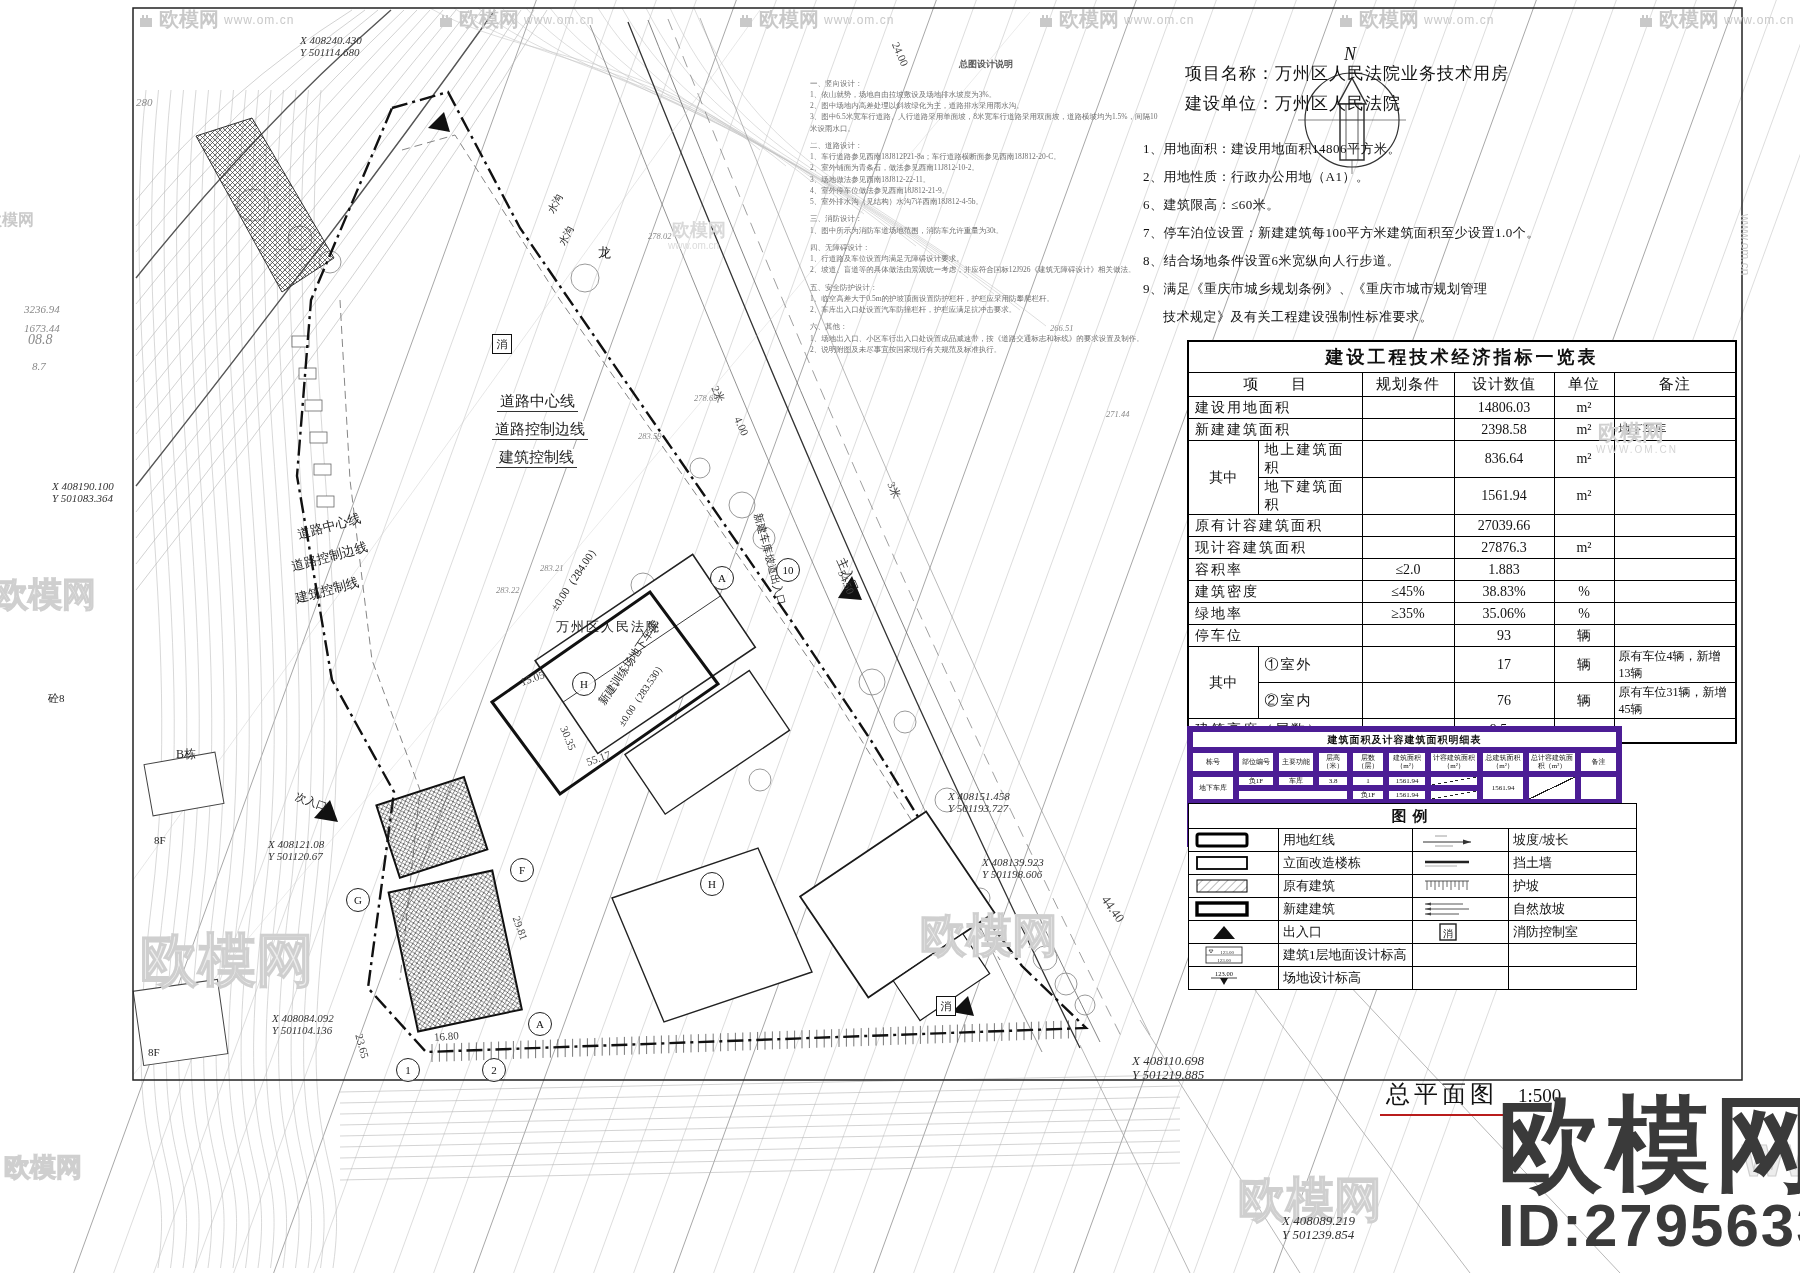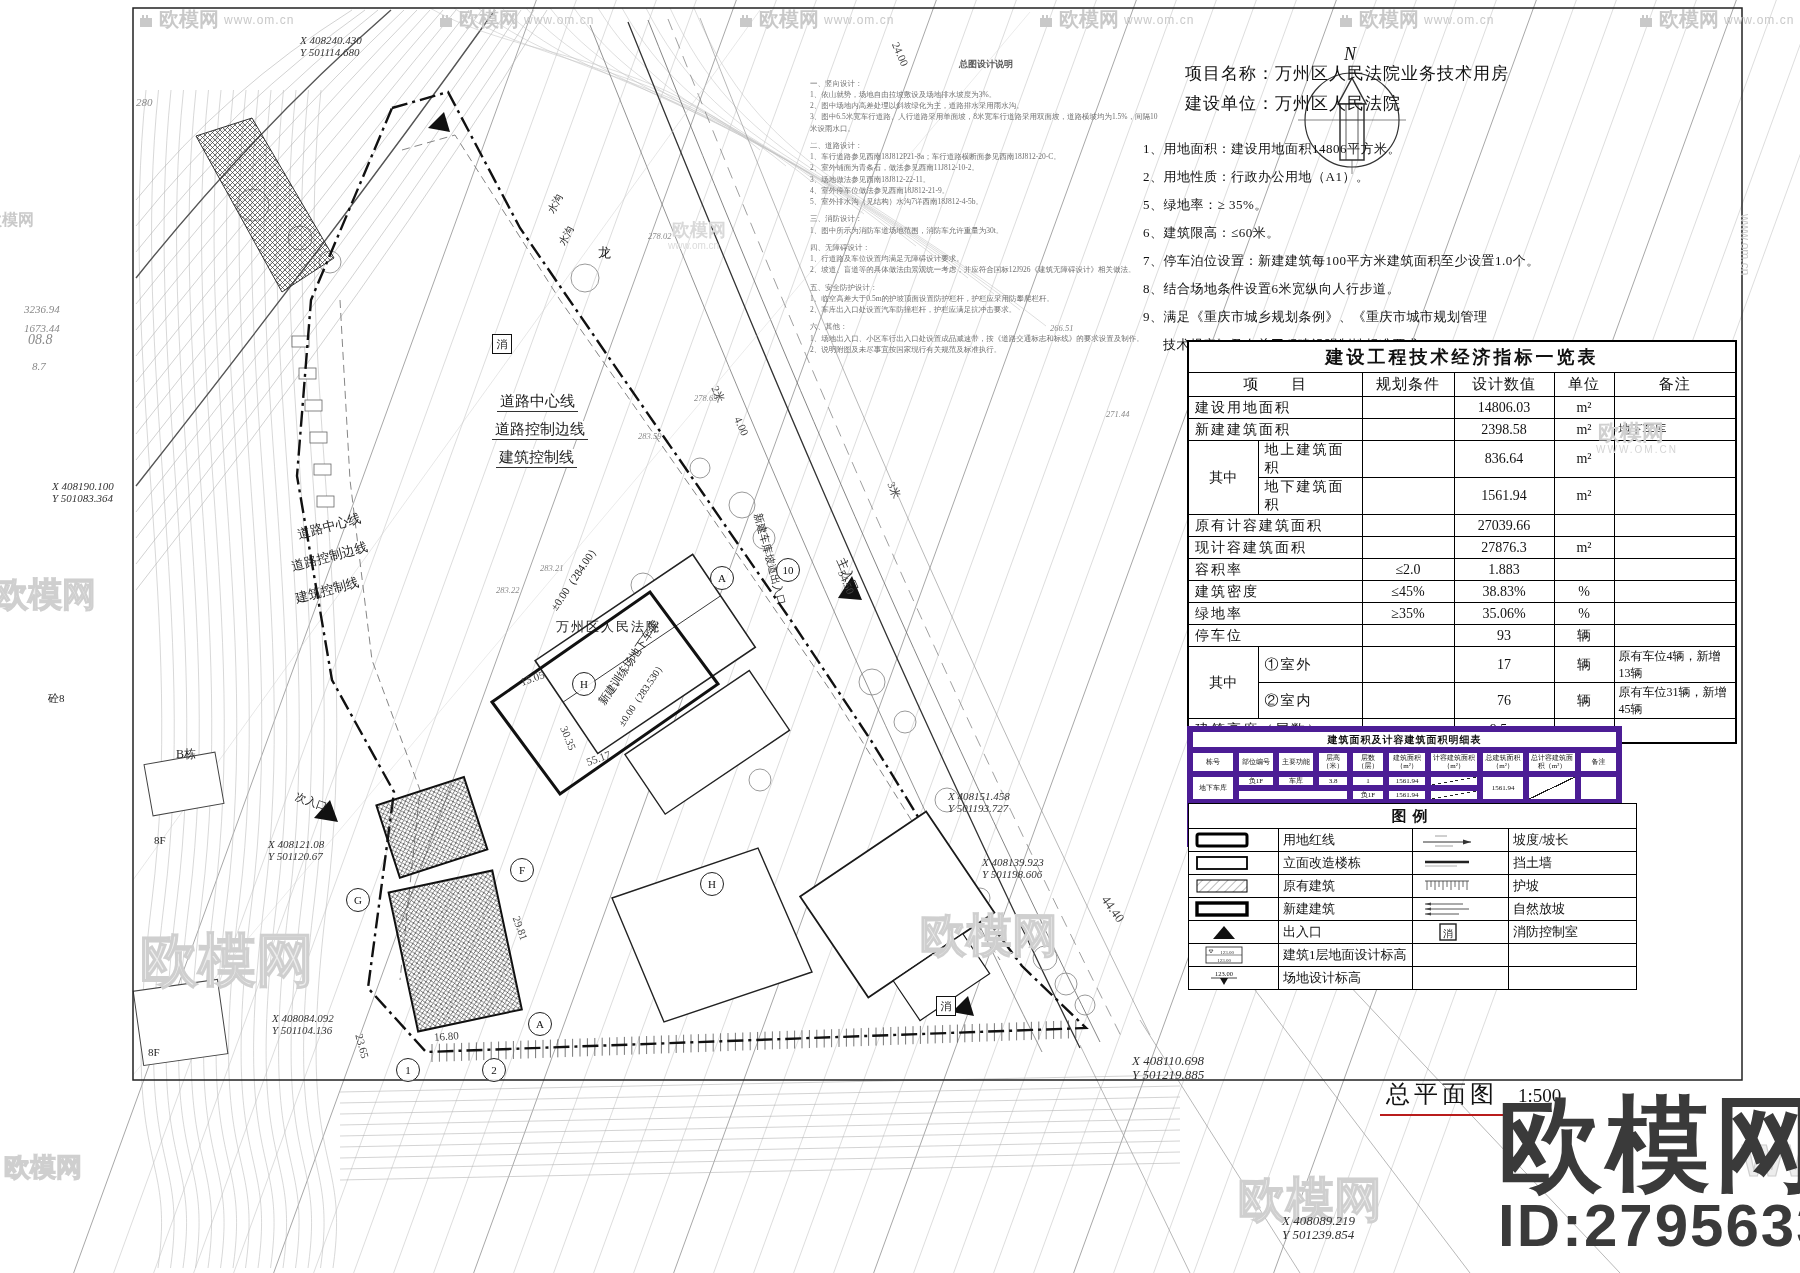--- a/index.html
+++ b/index.html
@@ -433,21 +433,20 @@
     <div>1、场地出入口、小区车行出入口处设置成品减速带，按《道路交通标志和标线》的要求设置及制作。</div>
     <div>2、说明附图及未尽事宜按国家现行有关规范及标准执行。</div>
   </div>
 
   <div class="proj">
     <div class="pn">项目名称：万州区人民法院业务技术用房</div>
     <div class="pn">建设单位：万州区人民法院</div>
     <div style="height:8px;"></div>
     <div class="item">1、用地面积：建设用地面积14806平方米。</div>
     <div class="item">2、用地性质：行政办公用地（A1）。</div>
-    <div class="item">5、绿地率：≥ 35%。</div>
     <div class="item">6、建筑限高：≤60米。</div>
     <div class="item">7、停车泊位设置：新建建筑每100平方米建筑面积至少设置1.0个。</div>
     <div class="item">8、结合场地条件设置6米宽纵向人行步道。</div>
     <div class="item">9、满足《重庆市城乡规划条例》、《重庆市城市规划管理</div>
     <div class="item cont">技术规定》及有关工程建设强制性标准要求。</div>
   </div>
 
   <div class="north-n">N</div>
 
   <table class="t-ind">

